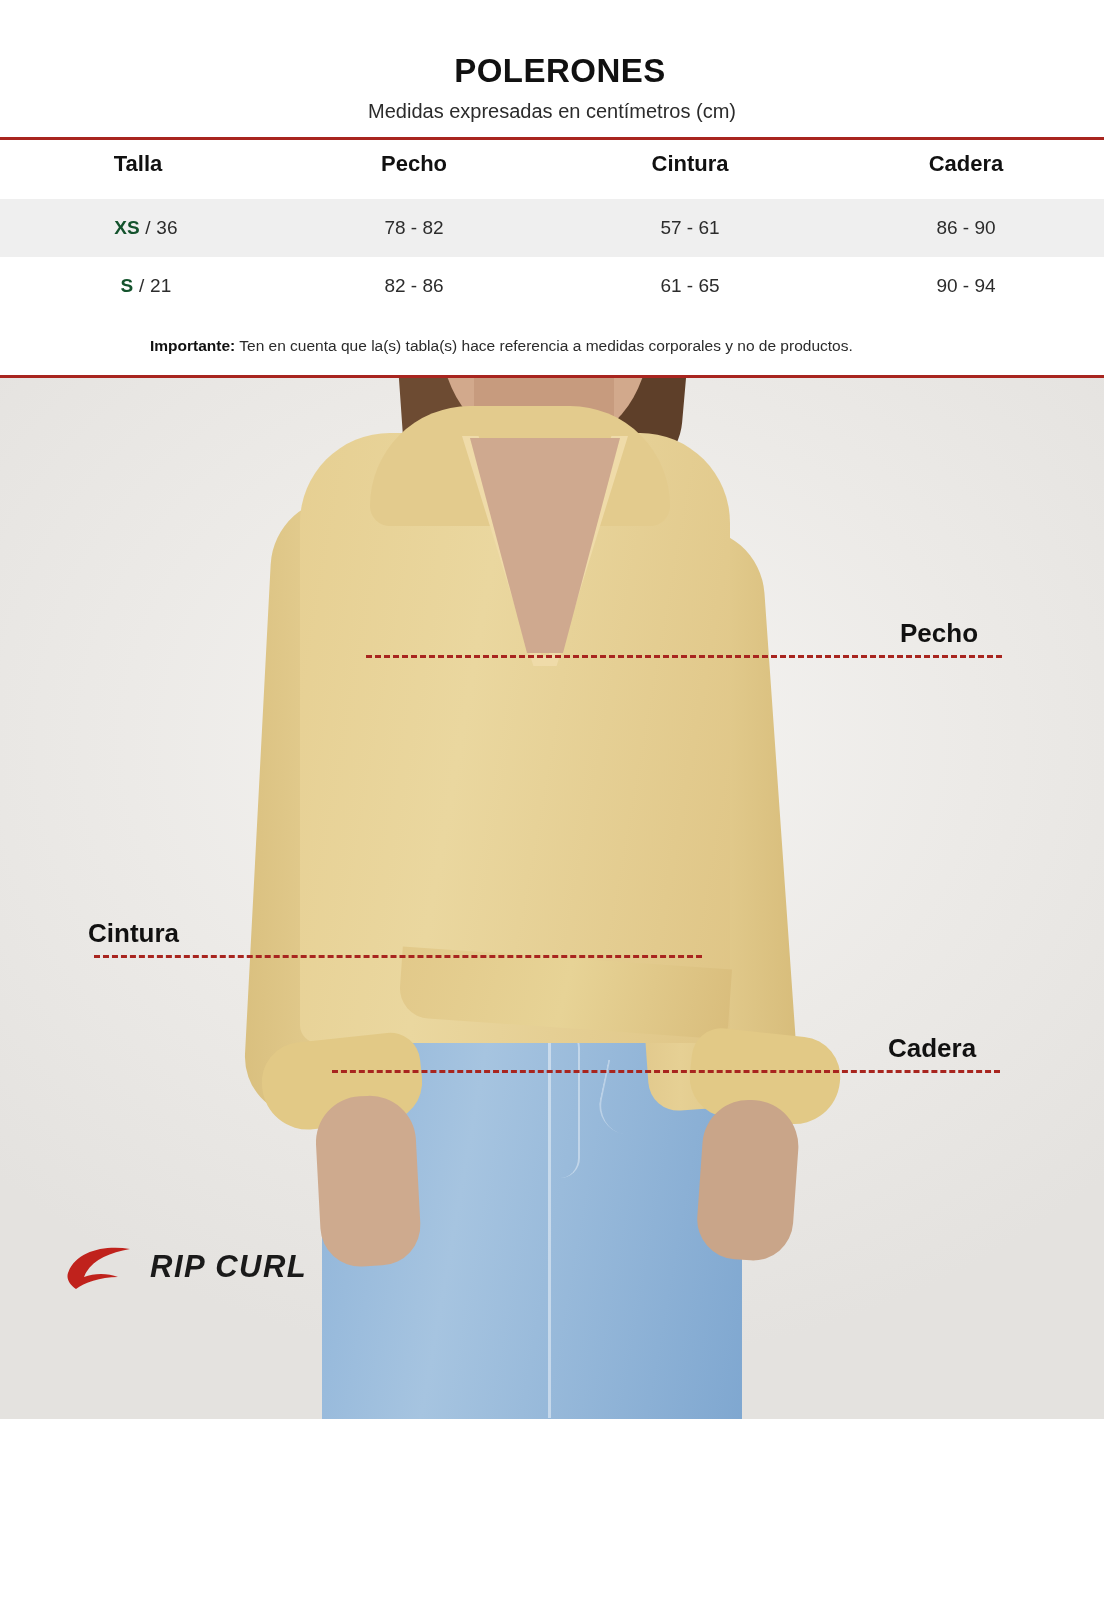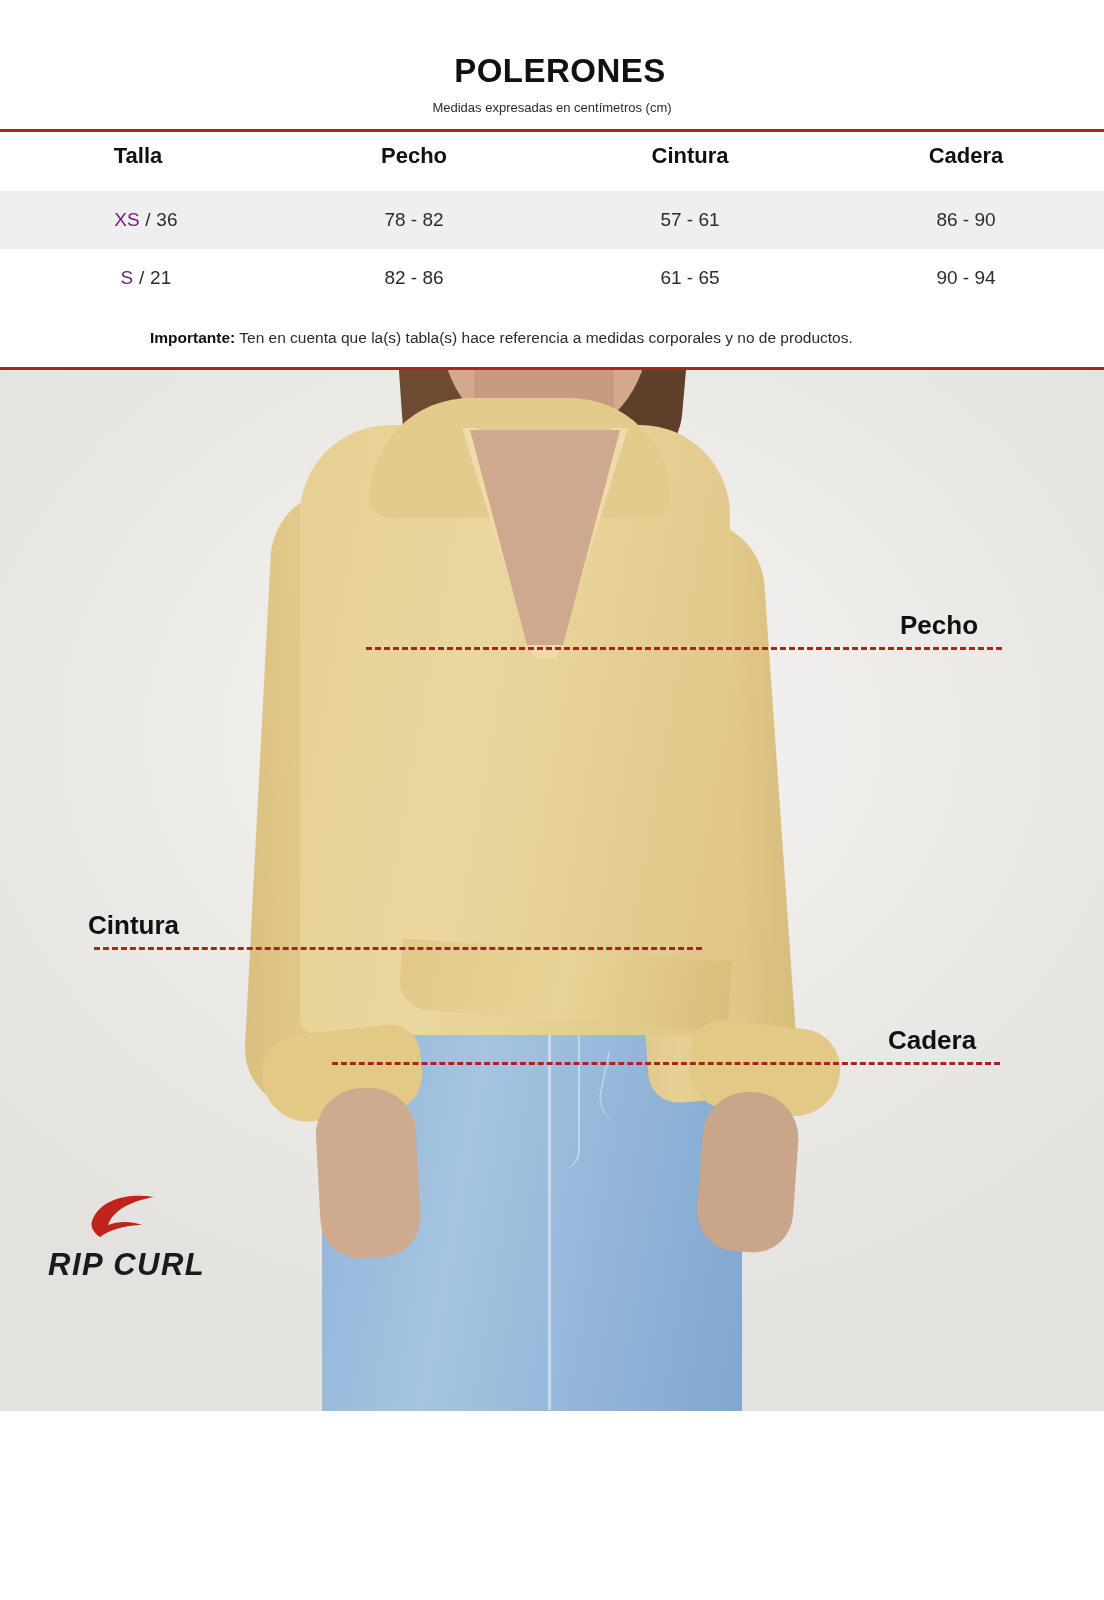--- a/index.html
+++ b/index.html
@@ -23,21 +23,21 @@
     text-align: center;
   }
   .title {
     font-size: 33px;
     font-weight: bold;
     letter-spacing: 0.5px;
     color: #111111;
     margin: 0 0 10px 16px;
   }
   .subtitle {
-    font-size: 13px;
+    font-size: 20px;
     color: #2b2b2b;
     margin: 0;
     font-weight: normal;
   }
 
   .rule-red {
     height: 3px;
     background: #a8251f;
     width: 100%;
   }
@@ -63,22 +63,22 @@
     font-size: 19px;
     color: #2c2c2c;
     text-align: center;
     padding: 18px 0 18px 0;
     font-weight: normal;
   }
   table.size-table tr.shaded td {
     background: #efefef;
   }
   table.size-table td.size-cell b {
-    font-weight: normal;
-    color: #701a75;
+    font-weight: bold;
+    color: #14532d;
     margin-left: 16px;
   }
   table.size-table td.size-cell {
     letter-spacing: 0.2px;
   }
 
   .note {
     font-size: 15.5px;
     color: #2b2b2b;
     padding: 22px 0 20px 150px;
@@ -282,25 +282,24 @@
 
   .m-cintura-line { left: 94px; top: 577px; width: 608px; }
   .m-cintura-label { left: 88px; top: 540px; }
 
   .m-cadera-line { left: 332px; top: 692px; width: 668px; }
   .m-cadera-label { left: 888px; top: 655px; }
 
   
   .logo {
     position: absolute;
-    left: 48px; bottom: 128px;
+    left: 64px; bottom: 128px;
     display: flex;
     align-items: center;
     gap: 8px;
-    flex-direction: column;
   }
   .logo-text {
     font-family: "Liberation Sans", sans-serif;
     font-size: 31px;
     font-weight: bold;
     font-style: italic;
     letter-spacing: 1.5px;
     color: #1a1a1a;
   }
 </style>

